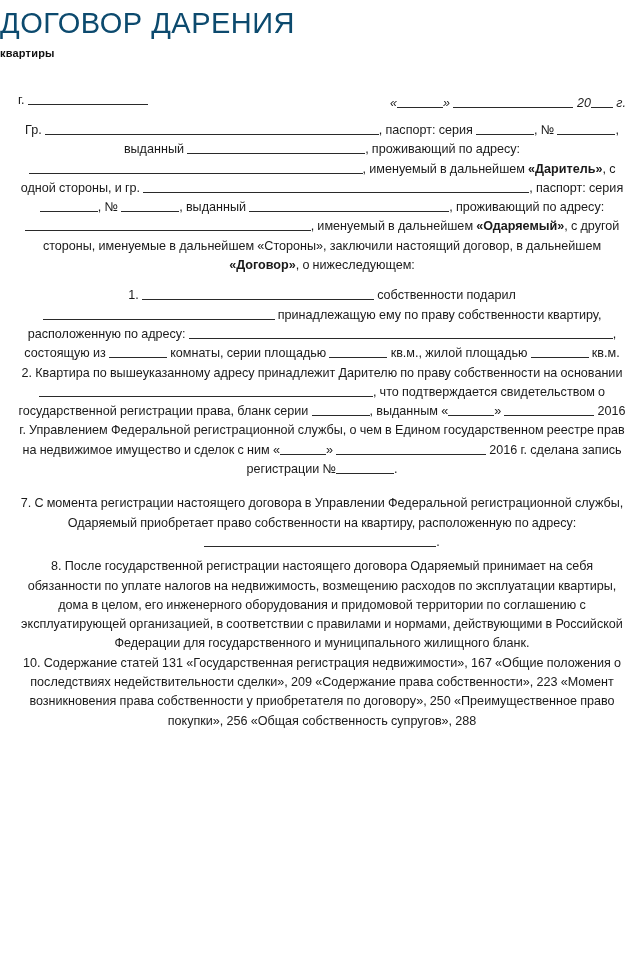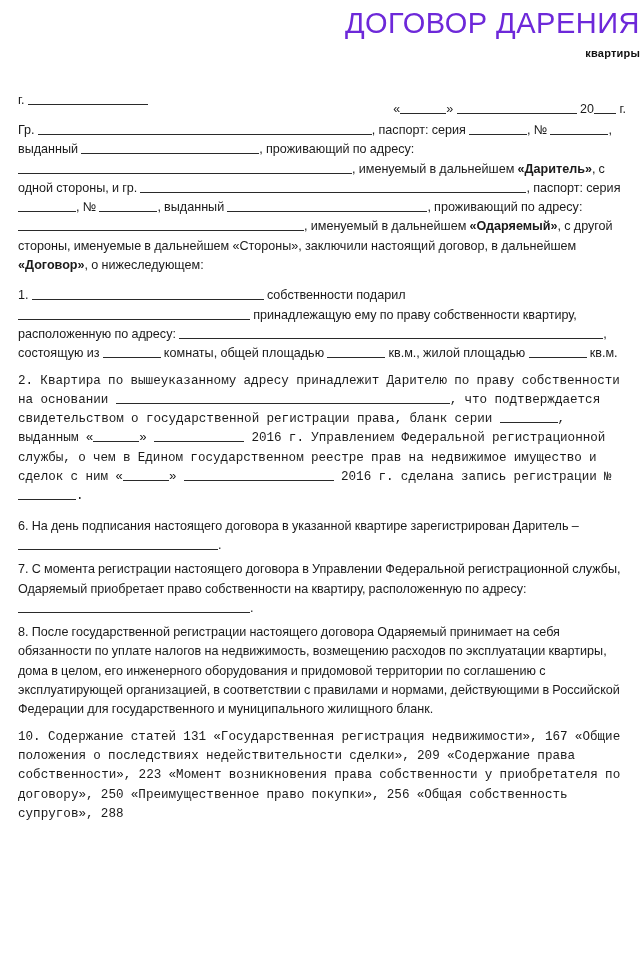--- a/index.html
+++ b/index.html
@@ -16,31 +16,31 @@
     position: relative;
     width: 640px;
     height: 974px;
     background: #ffffff;
     overflow: hidden;
     box-sizing: border-box;
   }
 
   
   .doc-title {
-    text-align: right;
+    text-align: left;
     font-size: 29px;
     line-height: 34px;
     font-weight: 400;
     letter-spacing: 0.5px;
-    color: #6d28d9;
+    color: #0c4a6e;
     margin: 6px 0 0 0;
     font-family: "Liberation Sans", "DejaVu Sans", sans-serif;
   }
   .doc-subtitle {
-    text-align: right;
+    text-align: left;
     font-size: 11px;
     line-height: 14px;
     font-weight: bold;
     color: #111111;
     margin: 6px 0 0 0;
     letter-spacing: 0.2px;
   }
 
   
   .header-row {
@@ -54,39 +54,39 @@
   }
   .header-city {
     position: absolute;
     left: 18px;
     top: 0;
     white-space: nowrap;
   }
   .header-date {
     position: absolute;
     right: 14px;
-    top: 9px;
+    top: 3px;
     white-space: nowrap;
+    font-style: italic;
   }
 
   
   .body {
     padding: 0 14px 0 18px;
     box-sizing: border-box;
     font-size: 12.6px;
     line-height: 19.3px;
   }
   .para {
     margin: 0;
-    text-align: left;
+    text-align: center;
     word-spacing: -0.3px;
   }
   .para + .para {
-    margin-top: 8px;
-    font-family: Liberation Mono, monospace;
+    margin-top: 0;
   }
   .gap-sm { height: 11px; }
   .gap-xs { height: 5px; }
 
   .b { font-weight: bold; }
 
   
   .blank {
     display: inline-block;
     border-bottom: 1.3px solid #2a2a2a;
@@ -150,21 +150,21 @@
 
     <div class="para">
       <span>1.</span>
       <span class="blank w-230"></span>
       <span>собственности подарил</span>
       <span class="blank w-230"></span>
       <span>принадлежащую ему по праву собственности квартиру, расположенную по адресу:</span>
       <span class="blank w-420"></span><span>, состоящую из</span>
       <span class="blank w-s"></span>
       <span>комнаты,</span>
-      <span>общей площадью</span>
+      <span>серии площадью</span>
       <span class="blank w-s"></span>
       <span>кв.м., жилой площадью</span>
       <span class="blank w-s"></span>
       <span>кв.м.</span>
     </div>
 
     <div class="para">
       <span>2. Квартира по вышеуказанному адресу принадлежит Дарителю по праву собственности на</span>
       <span>основании</span>
       <span class="blank w-330"></span><span>, что подтверждается</span>
@@ -177,24 +177,20 @@
       <span>2016 г. сделана запись регистрации №</span><span class="blank w-s"></span><span>.</span>
     </div>
 
 
 
     <div class="gap-xs"></div>
 
 
     <div class="gap-xs"></div>
 
-    <div class="para">
-      <span>6. На день подписания настоящего договора в указанной квартире зарегистрирован Даритель –</span>
-      <span class="blank w-200"></span><span>.</span>
-    </div>
 
     <div class="gap-xs"></div>
 
     <div class="para">
       <span>7. С момента регистрации настоящего договора в Управлении Федеральной регистрационной</span>
       <span>службы, Одаряемый приобретает право собственности на квартиру, расположенную по адресу:</span>
       <span class="blank w-230"></span><span>.</span>
     </div>
 
     <div class="gap-xs"></div>

